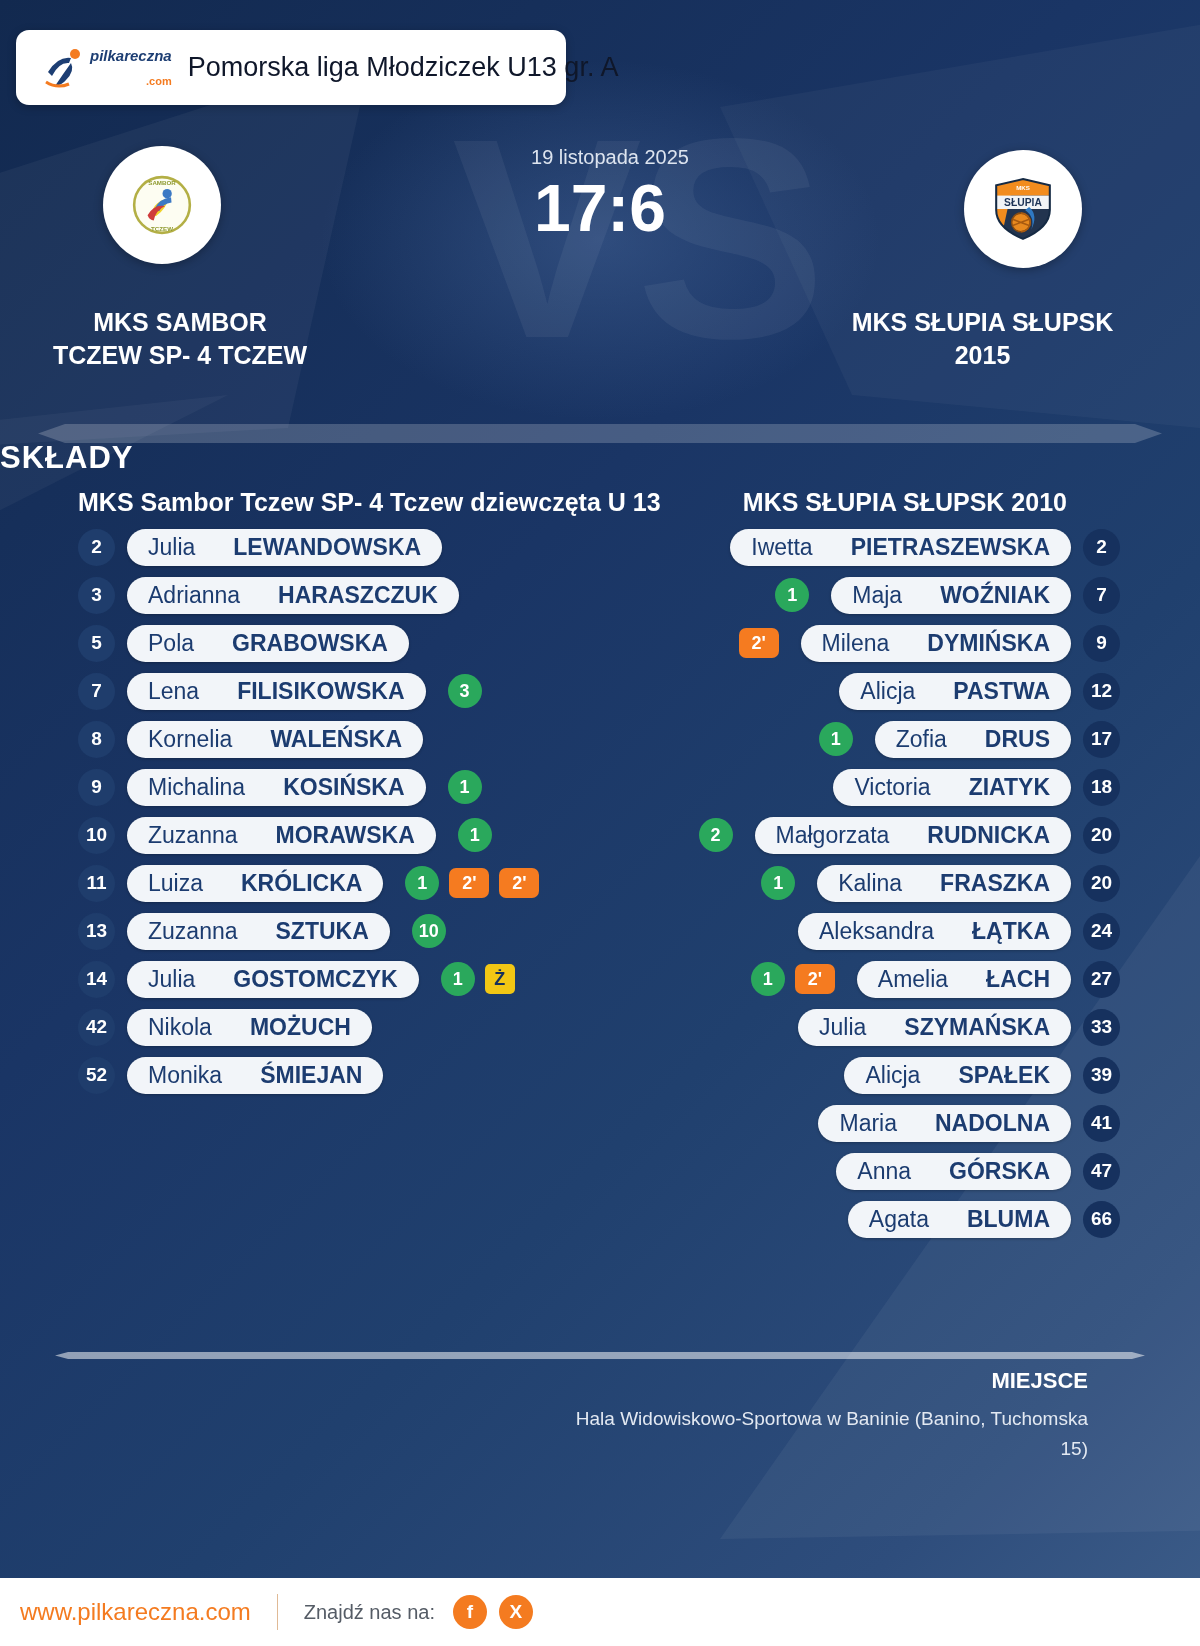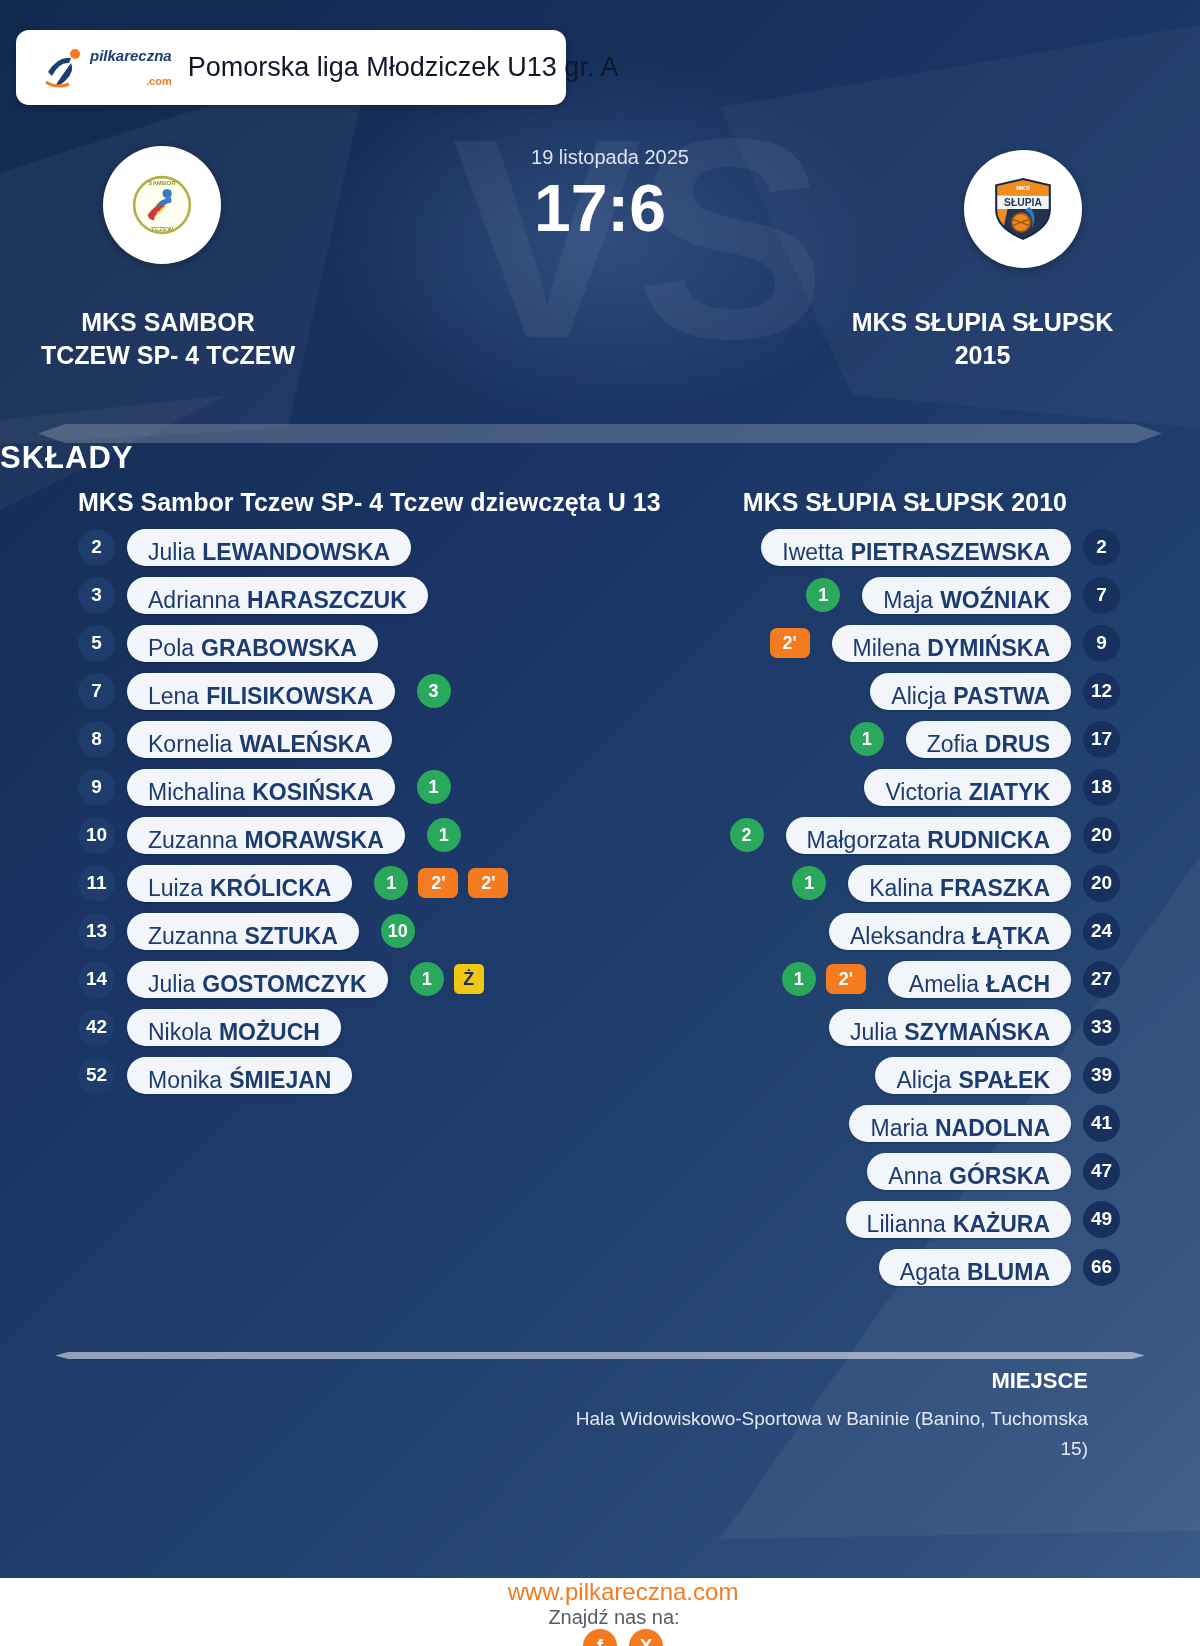--- a/index.html
+++ b/index.html
@@ -34,21 +34,21 @@
          font-weight:700;color:#ffffff;}
   .halftime{position:absolute;left:0;right:0;top:258px;text-align:center;font-size:23px;color:#eef1f7;}
 
   
   .logo-circle{position:absolute;width:118px;height:118px;border-radius:50%;background:#ffffff;
         display:flex;align-items:center;justify-content:center;box-shadow:0 2px 10px rgba(0,0,0,0.3);}
   .logo-home{left:103px;top:146px;}
   .logo-away{left:964px;top:150px;}
   .team-name{position:absolute;top:306px;text-align:center;color:#ffffff;font-weight:700;
         font-size:25px;line-height:33px;}
-  .team-name-home{left:0;width:320px;padding-left:8px;}
+  .team-name-home{left:12px;width:320px;padding-left:8px;}
   .team-name-away{left:810px;width:345px;}
 
   
   .divider1{position:absolute;left:38px;right:38px;top:424px;height:19px;background:rgba(255,255,255,0.20);
         clip-path:polygon(0 50%,2.4% 0,97.6% 0,100% 50%,97.6% 100%,2.4% 100%);}
   .divider2{position:absolute;left:55px;right:55px;top:1352px;height:7px;background:rgba(255,255,255,0.52);
         clip-path:polygon(0 50%,1.2% 0,98.8% 0,100% 50%,98.8% 100%,1.2% 100%);}
 
   .lineups-heading{position:absolute;left:0;right:0;top:440px;text-align:left;font-size:31px;
         font-weight:700;color:#ffffff;letter-spacing:1px;}
@@ -56,42 +56,42 @@
         justify-content:space-between;font-size:25px;font-weight:700;color:#ffffff;white-space:nowrap;}
 
   
   .col-home{position:absolute;left:78px;top:529px;display:flex;flex-direction:column;gap:12px;}
   .col-away{position:absolute;right:80px;top:529px;display:flex;flex-direction:column;gap:12px;align-items:flex-end;}
   .row{display:flex;align-items:center;height:36px;gap:12px;}
   .num{width:37px;height:37px;border-radius:50%;display:flex;align-items:center;justify-content:center;
        color:#fff;font-weight:700;font-size:19px;flex:0 0 auto;}
   .row.home .num{background:#1f3d6c;}
   .row.away .num{background:#16315e;}
-  .pill{background:#f2f5f9;border-radius:19px;height:37px;display:flex;align-items:flex-end;
+  .pill{background:#f2f5f9;border-radius:19px;height:37px;display:flex;align-items:center;
         padding:0 21px;font-size:23px;color:#1c3c70;white-space:nowrap;
-        box-shadow:0 1px 3px rgba(0,0,0,0.25);}
+        box-shadow:0 1px 3px rgba(0,0,0,0.25);gap:31px;}
   .pill .last{font-weight:700;margin-left:7px;}
   .badges{display:flex;gap:10px;align-items:center;}
   .row.home .badges{margin-left:10px;}
   .row.away .badges{margin-right:10px;}
   .badge{display:flex;align-items:center;justify-content:center;color:#fff;font-weight:700;}
   .badge.goals{width:34px;height:34px;border-radius:50%;background:var(--goal-green,#2aa85c);font-size:18px;}
   .badge.suspension{height:30px;min-width:22px;padding:0 9px;border-radius:7px;
         background:var(--susp-orange,#f57b20);font-size:18px;}
   .badge.yellow{width:30px;height:30px;border-radius:5px;background:var(--yellow-card,#f2c714);
         color:#15305c;font-size:18px;}
 
   
   .venue{position:absolute;right:112px;top:1368px;width:520px;text-align:right;color:#ffffff;}
   .venue-heading{font-size:22px;font-weight:700;margin-bottom:10px;}
   .venue-text{font-size:19px;line-height:30px;color:#e3e9f2;}
 
   
   .footer{position:absolute;left:0;bottom:0;width:100%;height:68px;background:#ffffff;
-        display:flex;align-items:center;padding-left:46px;box-sizing:border-box;flex-direction:column;}
+        display:flex;align-items:center;padding-left:20px;box-sizing:border-box;}
   .site{font-size:24px;color:#f47b20;}
   .vdiv{width:1px;height:36px;background:#e0ba96;margin:0 26px;}
   .find-us{font-size:20px;color:#555c66;margin-right:18px;}
   .socials{display:flex;gap:12px;}
   .social{width:34px;height:34px;border-radius:50%;background:#f47b20;color:#fff;display:flex;
         align-items:center;justify-content:center;font-weight:700;font-size:19px;cursor:pointer;}
 </style>
 </head>
 <body>
 
@@ -411,28 +411,20 @@
         <div class="badges"></div>
         <div class="pill">
           <span class="first">Anna</span>
           <span class="last">GÓRSKA</span>
         </div>
         <div class="num">47</div>
       </div>
       <div class="row away">
         <div class="badges"></div>
         <div class="pill">
-          <span class="first">Lilianna</span>
-          <span class="last">KAŻURA</span>
-        </div>
-        <div class="num">49</div>
-      </div>
-      <div class="row away">
-        <div class="badges"></div>
-        <div class="pill">
           <span class="first">Agata</span>
           <span class="last">BLUMA</span>
         </div>
         <div class="num">66</div>
       </div>
     </div>
 
   <div class="divider2"></div>
 
   <div class="venue">

